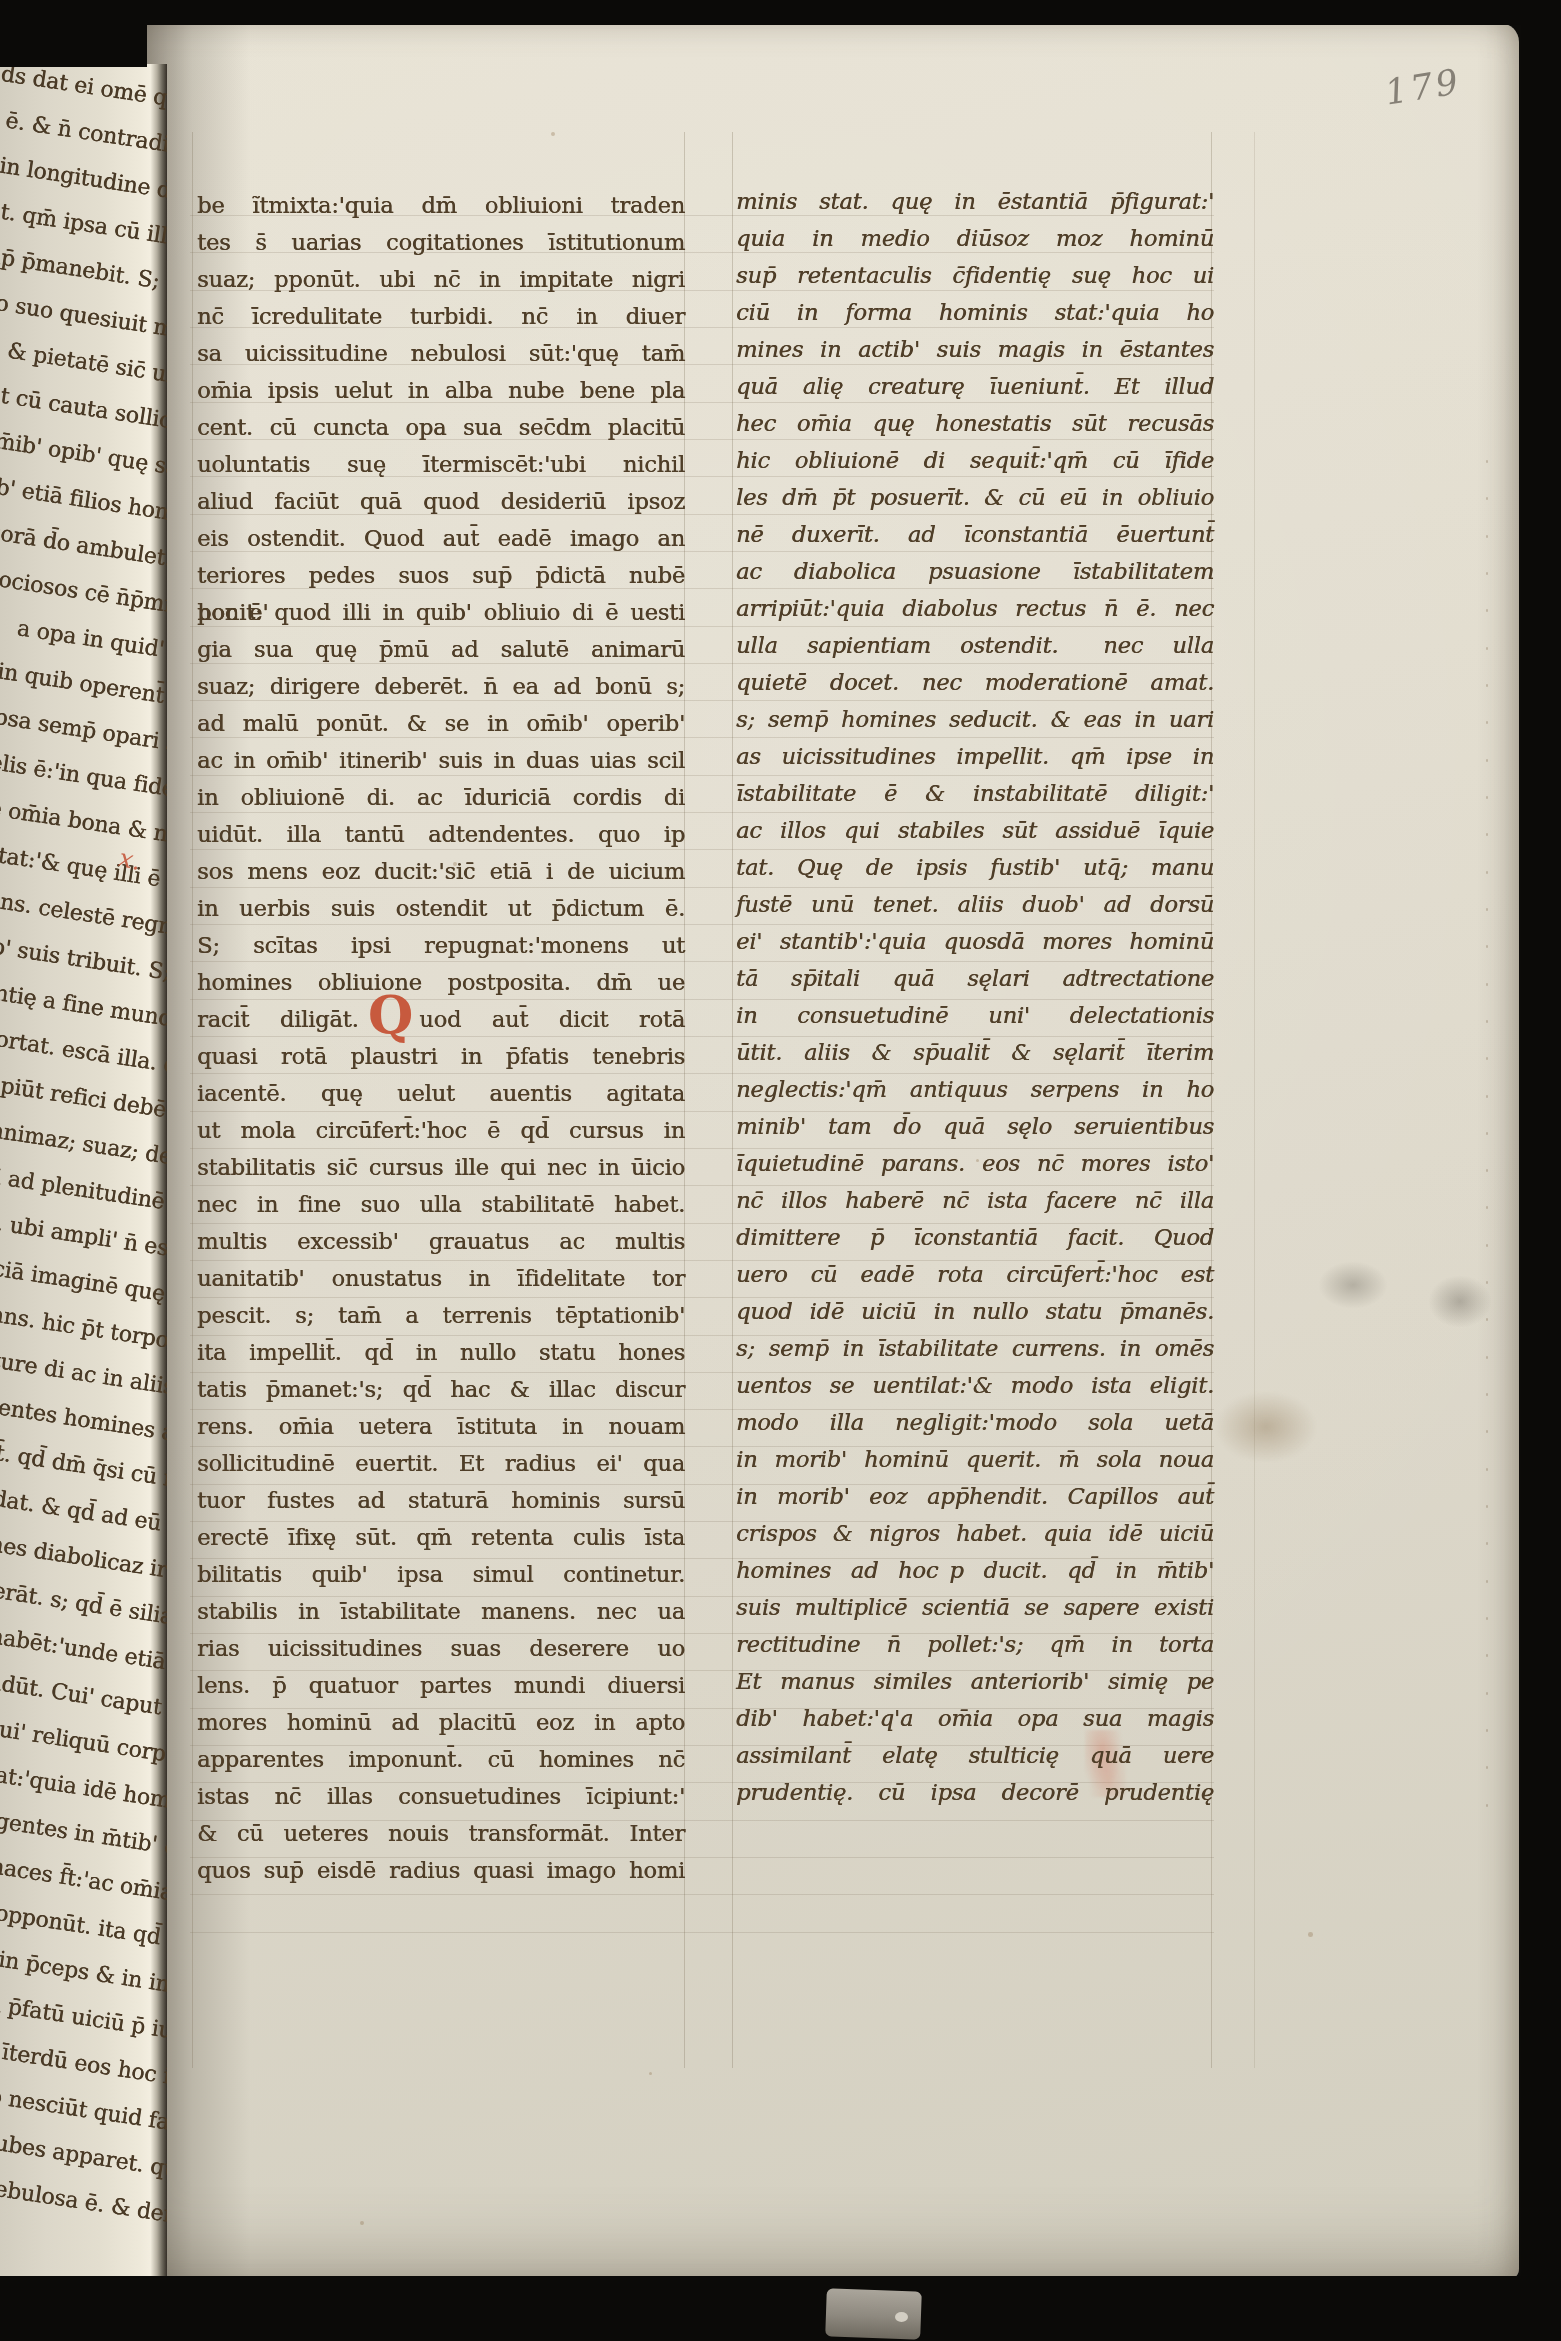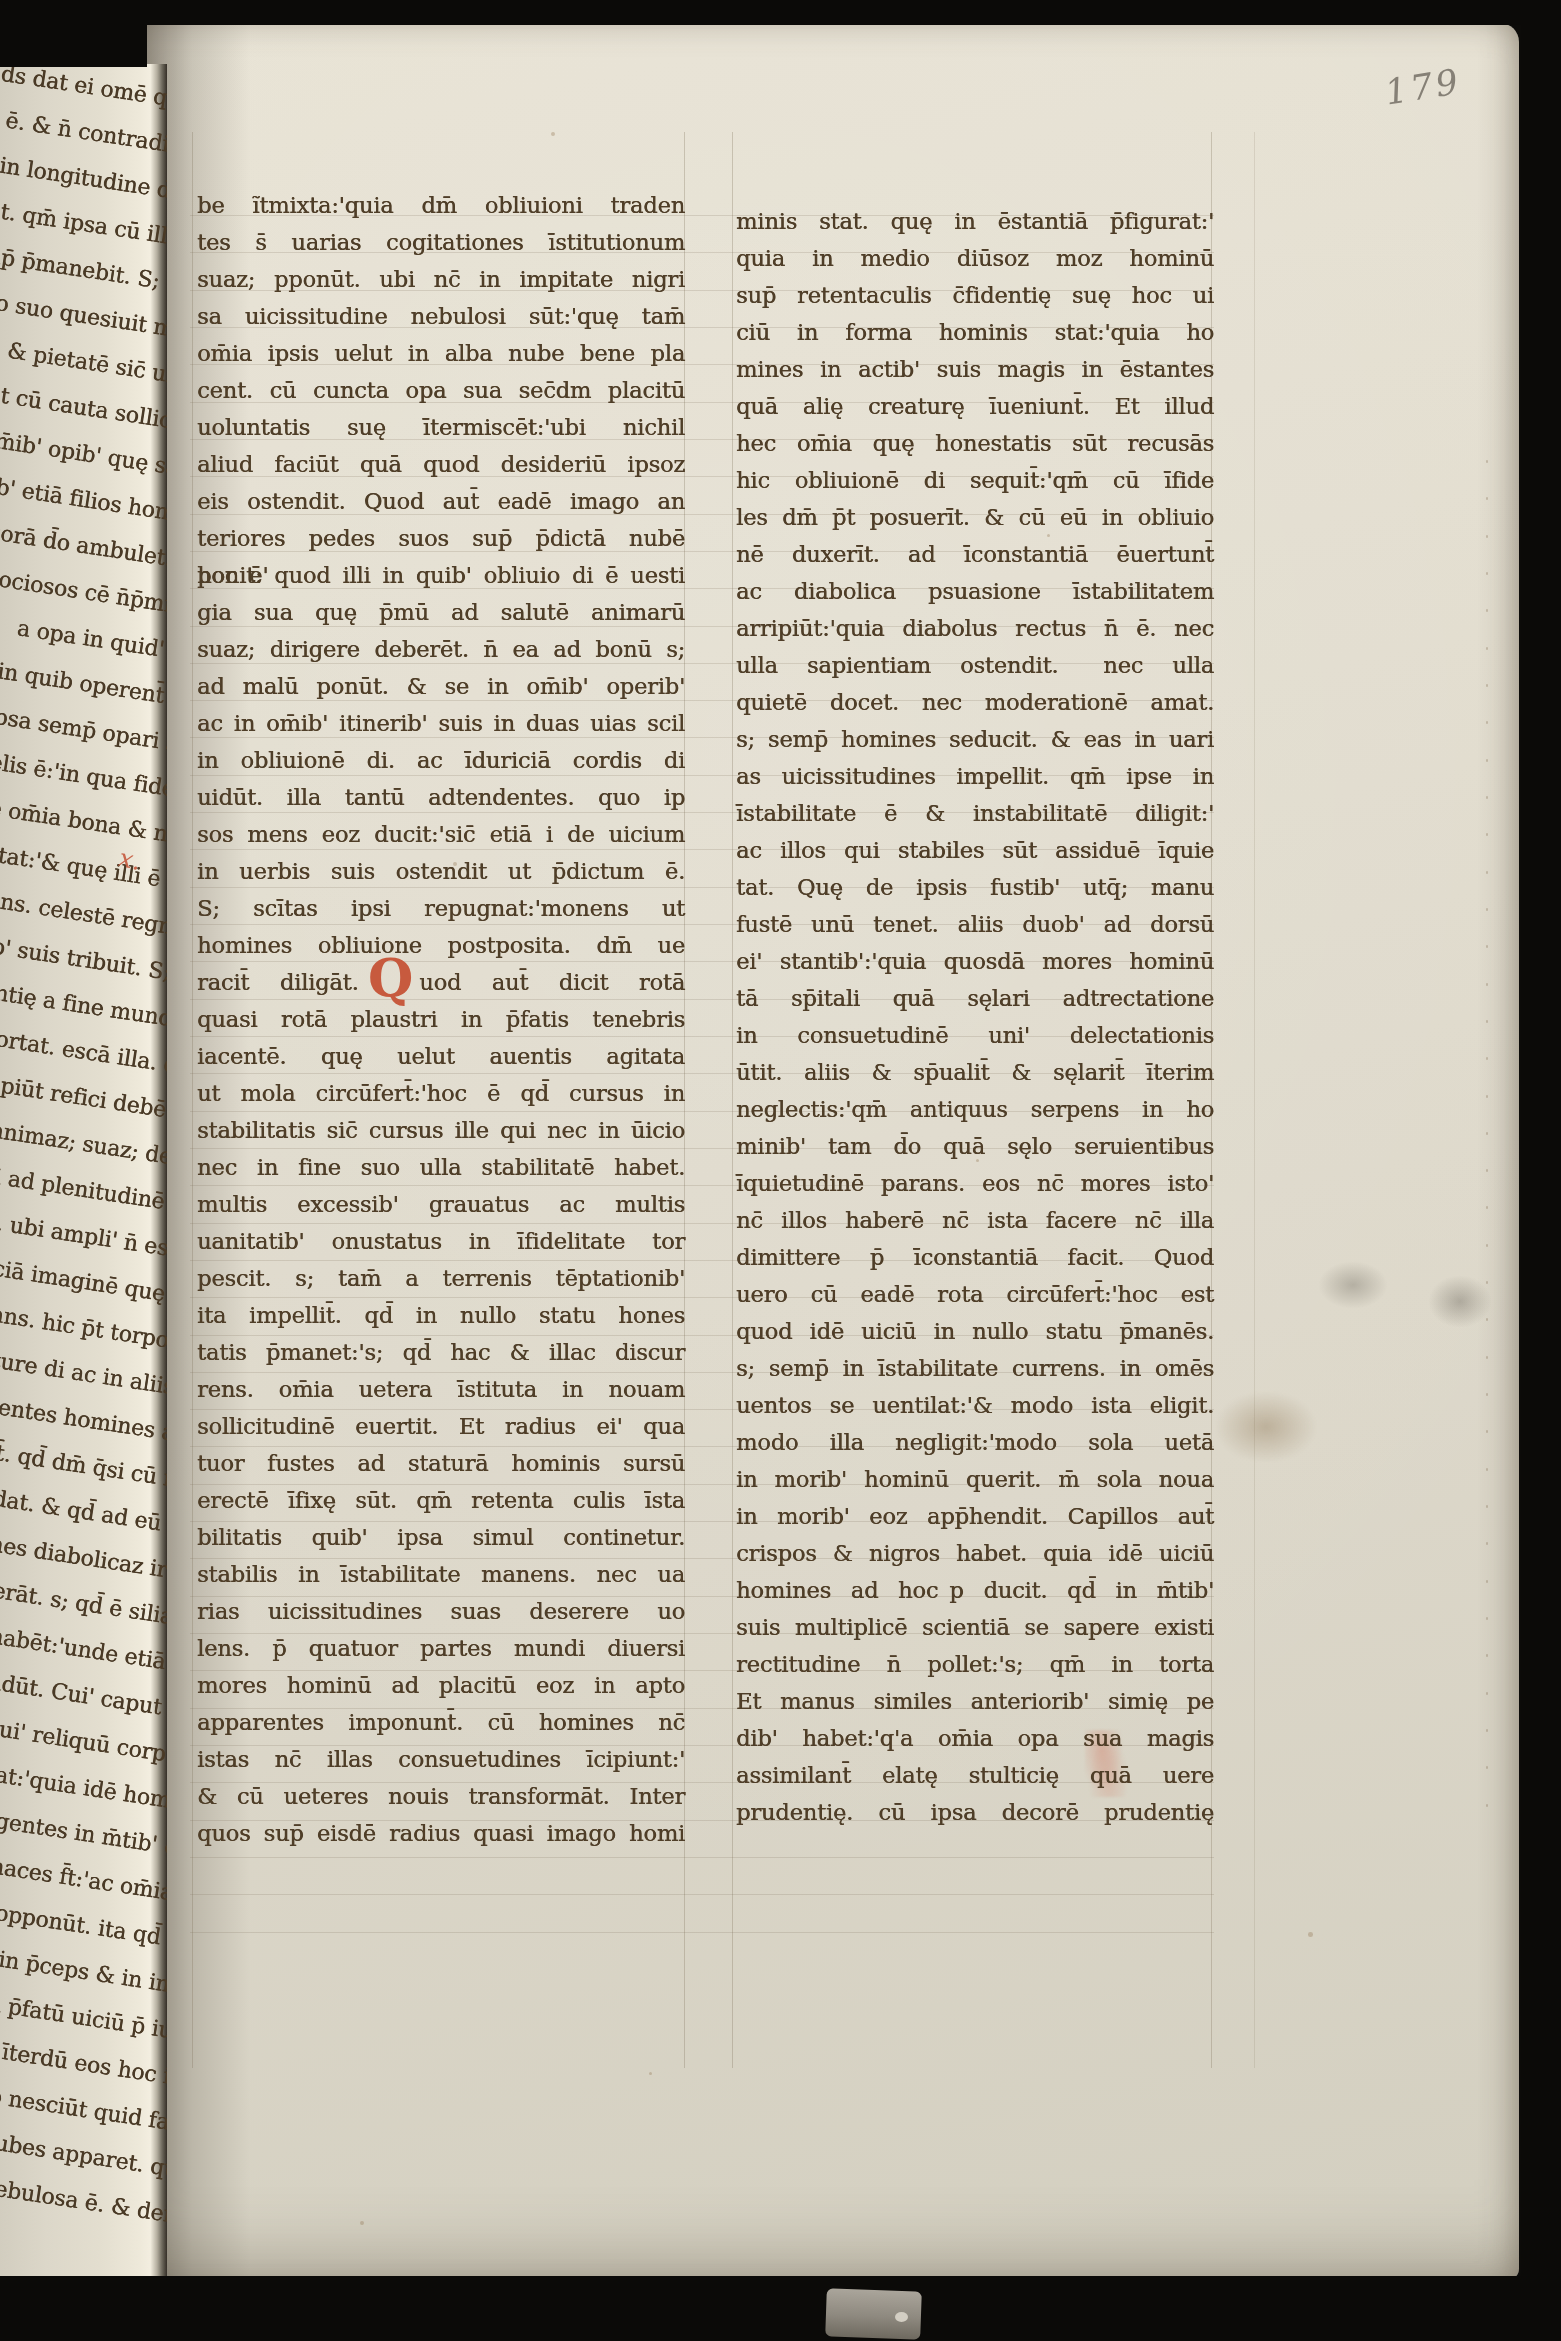--- a/index.html
+++ b/index.html
@@ -30,21 +30,21 @@
     color:#c65a3e;transform:rotate(12deg);opacity:0.9;}
 
   .corner-dark{position:absolute;left:0;top:0;width:147px;height:67px;background:#0b0a08;z-index:3;}
   .band-top{position:absolute;left:0;top:0;width:1561px;height:25px;background:#0b0a08;z-index:4;}
   .band-bottom{position:absolute;left:0;top:2276px;width:1561px;height:66px;background:#0b0a08;z-index:4;}
   .band-right{position:absolute;left:1521px;top:0;width:41px;height:2342px;background:#0b0a08;z-index:4;}
 
   
   .col{position:absolute;color:#4f3e28;font-size:22.6px;z-index:2;}
   .col-left{left:52px;top:164px;width:488px;}
-  .col-right{left:591px;top:180px;width:478px;}
+  .col-right{left:591px;top:160px;width:478px;font-style:italic;}
   .textline{height:37px;line-height:37px;text-align:justify;text-align-last:justify;
     letter-spacing:-0.2px;word-spacing:0.8px;text-shadow:0.4px 0 0 currentColor;}
   .initial{font-size:52px;color:#c75a3e;font-weight:bold;line-height:0;
     position:relative;top:5.5px;margin:0 6.2px 0 9.4px;z-index:3;text-shadow:none;}
 
   
   .hrule{position:absolute;left:45px;width:1024px;height:0.8px;background:rgba(125,112,90,0.20);}
   .vrule{position:absolute;top:109px;width:0.8px;height:1936px;background:rgba(125,112,90,0.30);}
   .vrule.light{background:rgba(125,112,90,0.16);}
   .prick{position:absolute;width:2.3px;height:2.3px;border-radius:50%;background:rgba(120,95,65,0.40);}
@@ -166,20 +166,21 @@
         <div class="prick" style="left: 1341px; top: 1743px; opacity: 0.7;"></div>
         <div class="prick" style="left: 1341px; top: 1781px; opacity: 0.7;"></div>
       </div>
 
     <div class="folio">179</div>
 
     <div class="col col-left" id="col-left">
         <div class="textline">be ĩtmixta:'quia dm̄ obliuioni traden</div>
         <div class="textline">tes s̄ uarias cogitationes īstitutionum</div>
         <div class="textline">suaz; pponūt. ubi nc̄ in impitate nigri</div>
+        <div class="textline">nc̄ īcredulitate turbidi. nc̄ in diuer</div>
         <div class="textline">sa uicissitudine nebulosi sūt:'quę tam̄</div>
         <div class="textline">om̄ia ipsis uelut in alba nube bene pla</div>
         <div class="textline">cent. cū cuncta opa sua sec̄dm placitū</div>
         <div class="textline">uoluntatis suę ītermiscēt:'ubi nichil</div>
         <div class="textline">aliud faciūt quā quod desideriū ipsoz</div>
         <div class="textline">eis ostendit. Quod aut̄ eadē imago an</div>
         <div class="textline">teriores pedes suos sup̄ p̄dictā nubē ponit:'</div>
         <div class="textline">hoc ē quod illi in quib' obliuio di ē uesti</div>
         <div class="textline">gia sua quę p̄mū ad salutē animarū</div>
         <div class="textline">suaz; dirigere deberēt. n̄ ea ad bonū s;</div>

